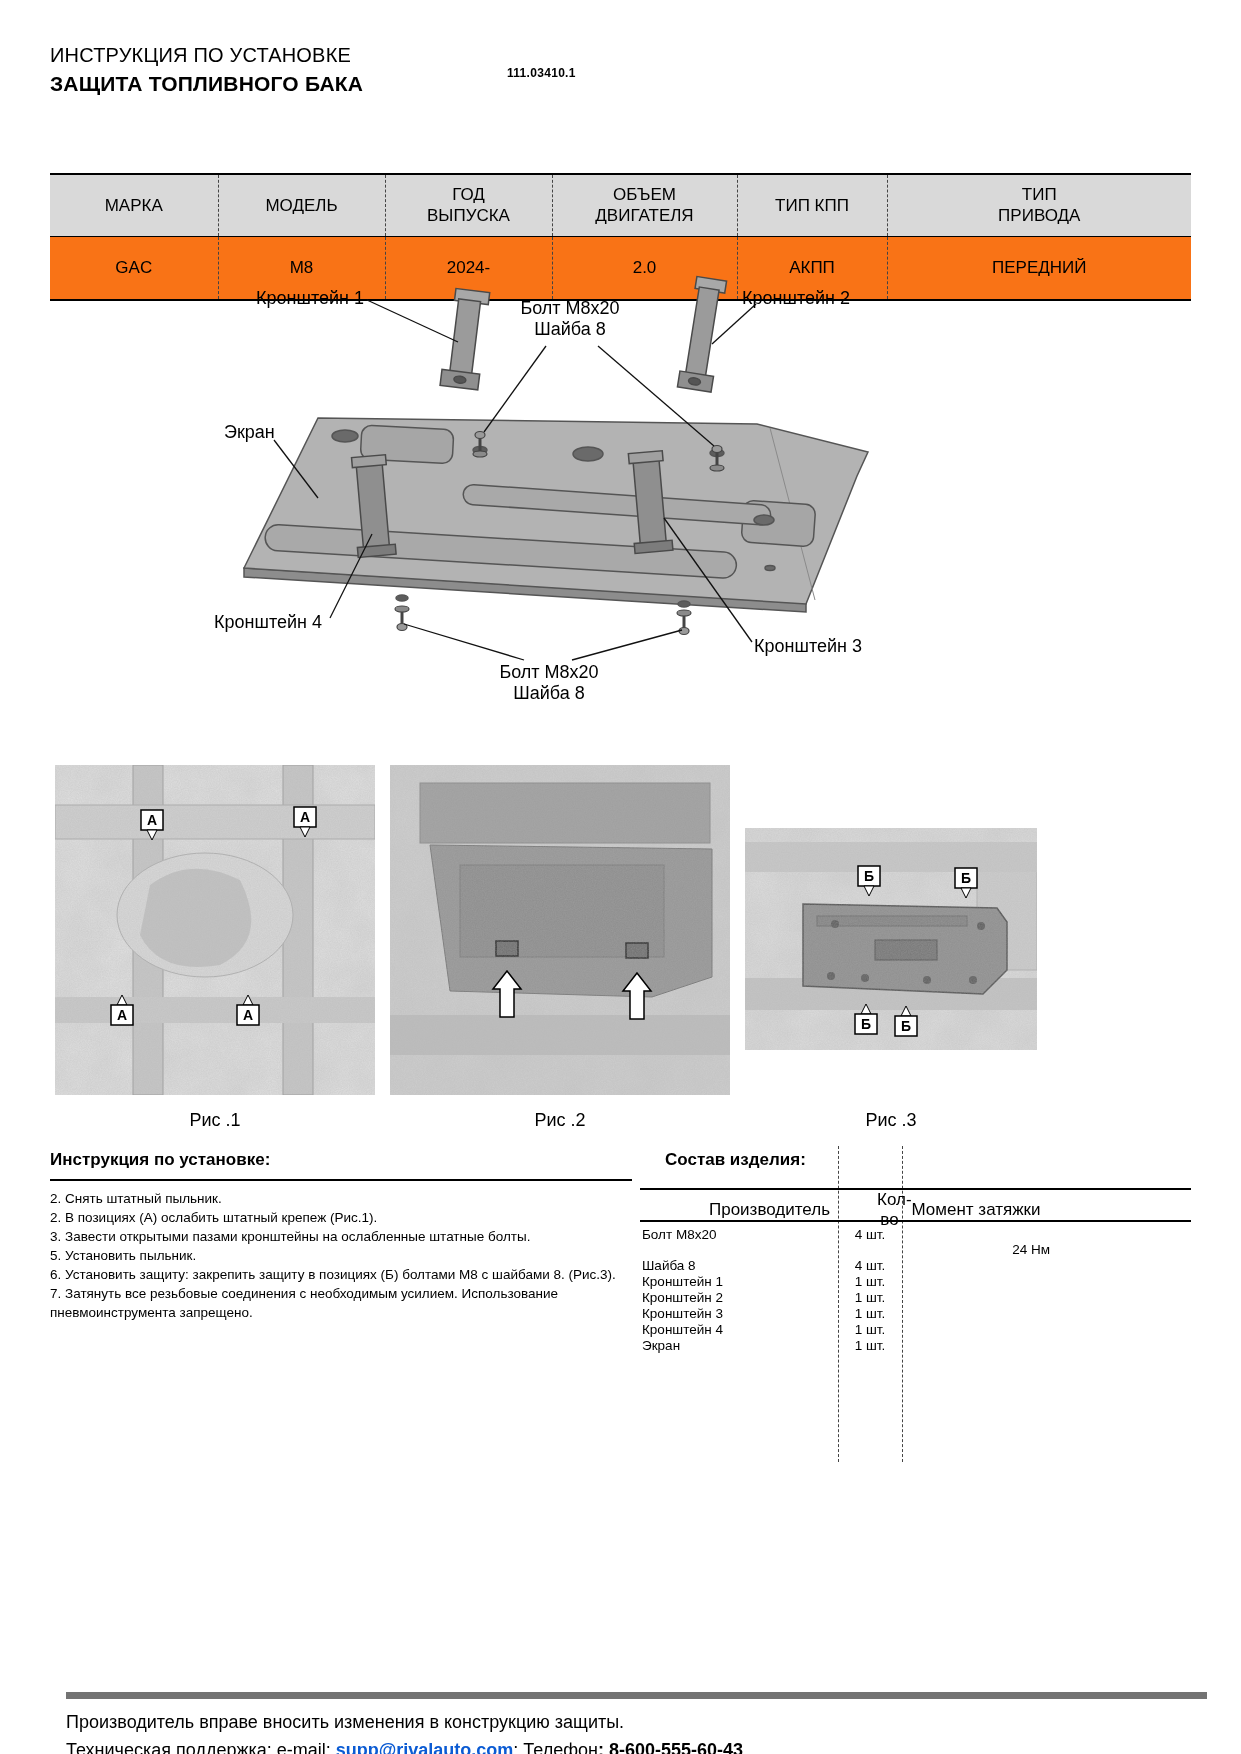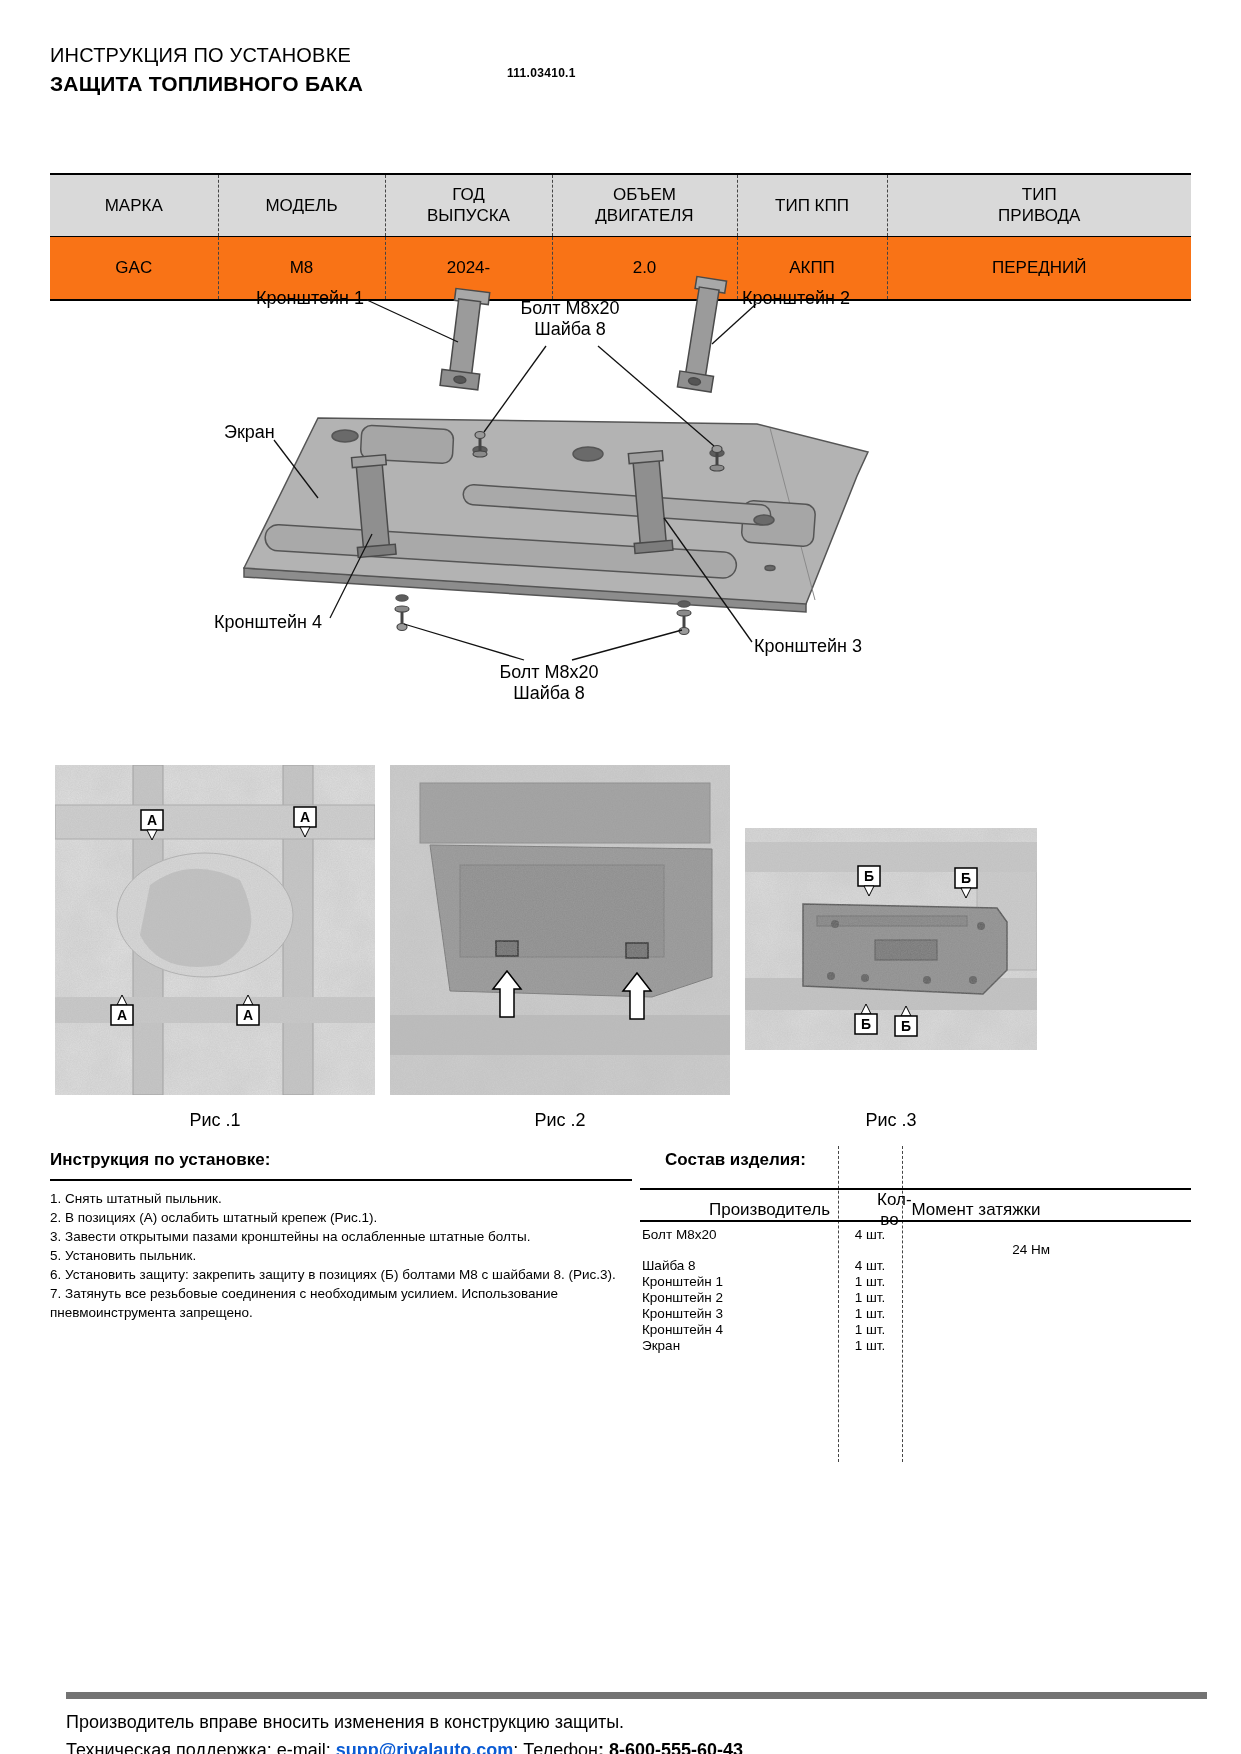--- a/index.html
+++ b/index.html
@@ -314,21 +314,21 @@
     </svg>
   </div>
 
   <div class="fig-caption cap1">Рис .1</div>
   <div class="fig-caption cap2">Рис .2</div>
   <div class="fig-caption cap3">Рис .3</div>
 
   <div class="instructions">
     <div class="section-title">Инструкция по установке:</div>
     <div class="rule"></div>
-    <div class="step">1. Снять штатный пыльник.</div>
+    <div class="step">2. Снять штатный пыльник.</div>
     <div class="step">2. В позициях (А) ослабить штатный крепеж (Рис.1).</div>
     <div class="step">3. Завести открытыми пазами кронштейны на ослабленные штатные болты.</div>
     <div class="step">5. Установить пыльник.</div>
     <div class="step">6. Установить защиту: закрепить защиту в позициях (Б) болтами М8 с шайбами 8. (Рис.3).</div>
     <div class="step">7. Затянуть все резьбовые соединения с необходимым усилием. Использование пневмоинструмента запрещено.</div>
   </div>
 
   <div class="parts-block">
     <div class="vline v1"></div>
     <div class="vline v2"></div>

